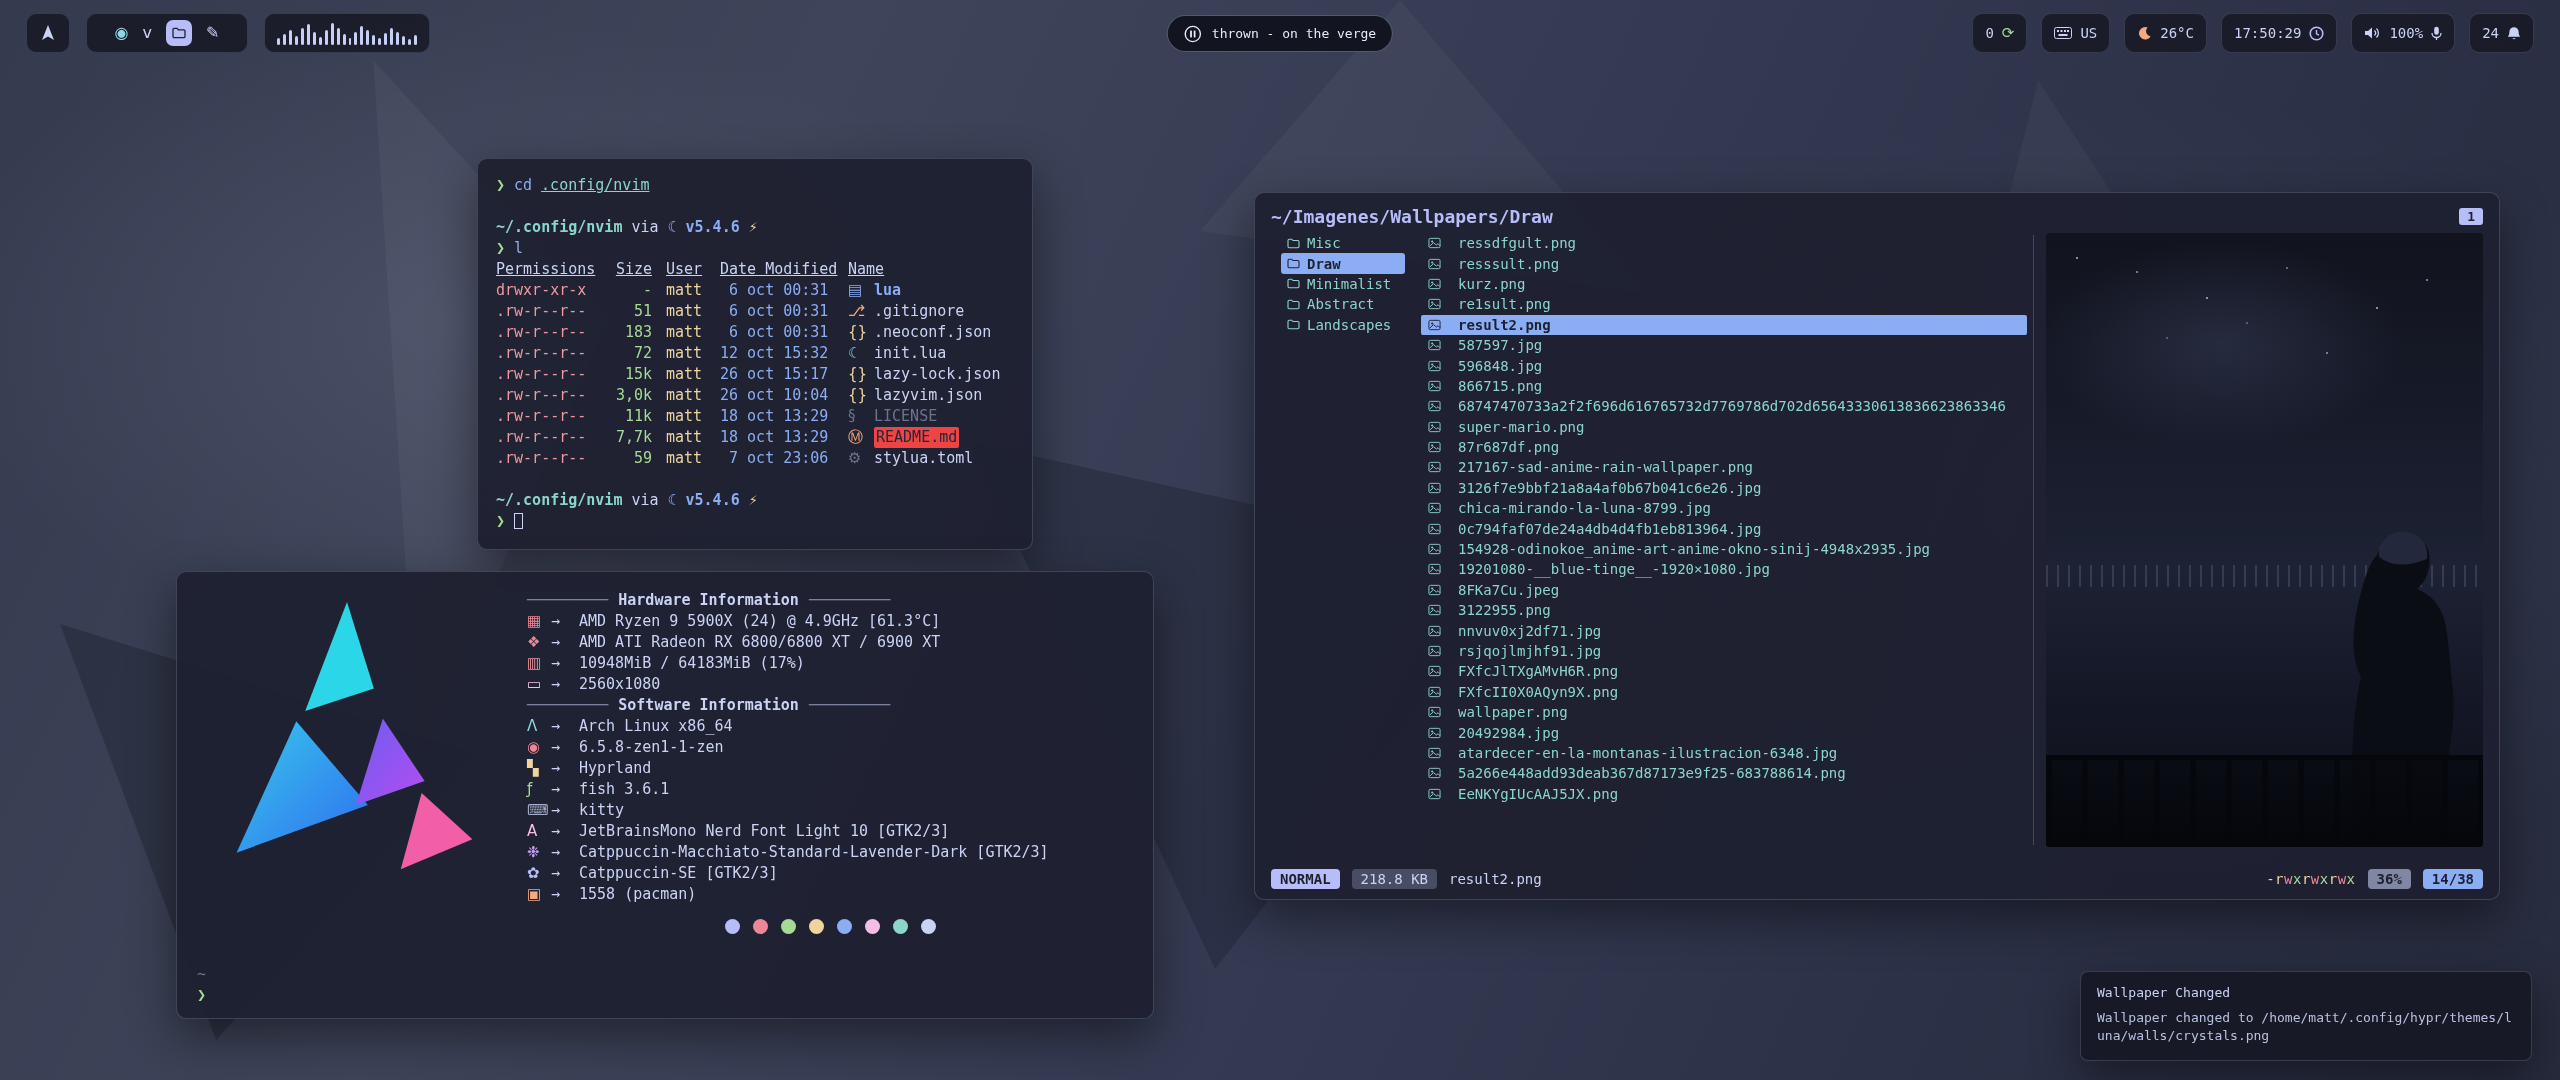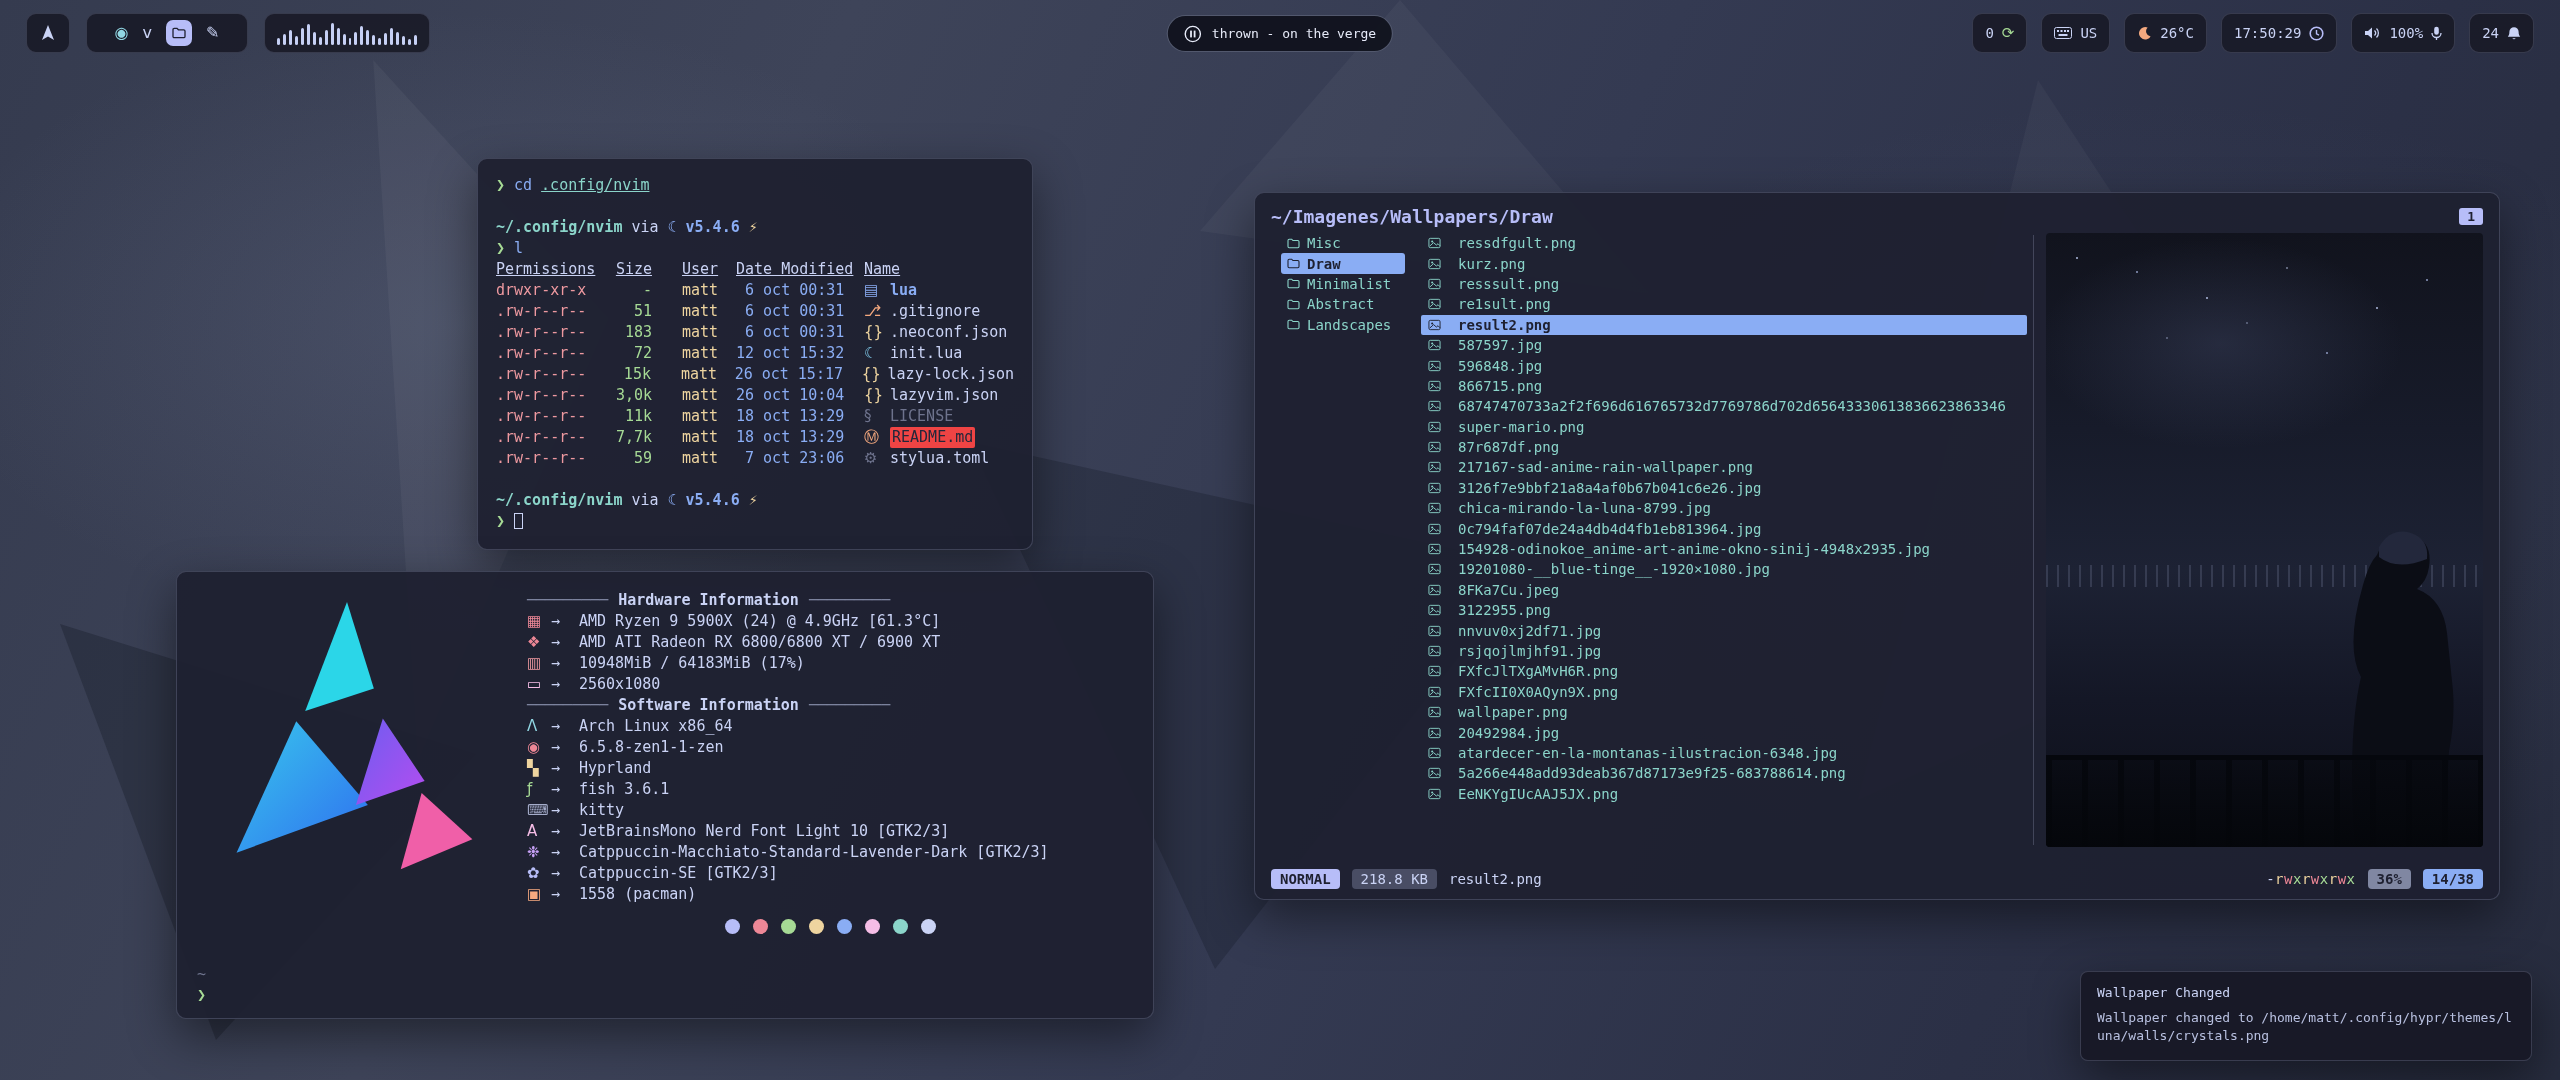--- a/index.html
+++ b/index.html
@@ -50,21 +50,21 @@
           border-radius:10px;box-shadow:0 18px 48px rgba(0,0,0,0.45);}
 
   
   .terminal{left:477px;top:158px;width:556px;height:392px;padding:16px 18px;
             font-size:15px;line-height:21px;color:#cad3f5;}
   .term-line{white-space:pre;display:flex;}
   .blank{height:21px;}
   .sp{display:inline-block;width:9px;}
   .term-row{display:flex;white-space:pre;}
   .cp{width:104px;margin-right:8px;}
-  .cs{width:44px;text-align:right;margin-right:30px;}
+  .cs{width:44px;text-align:right;margin-right:14px;}
   .cu{width:46px;margin-right:8px;}
   .cd{width:124px;margin-right:4px;}
   .ci{width:26px;font-family:"DejaVu Sans",sans-serif;}
   .cursor{display:inline-block;width:9px;height:16px;border:1.5px solid #cad3f5;margin-top:2px;}
 
   
   .fetch{left:176px;top:571px;width:978px;height:448px;padding:16px 20px;display:flex;
          font-size:15px;line-height:21px;color:#cad3f5;}
   .fetch-logo{width:300px;display:flex;justify-content:center;padding-top:8px;}
   .fetch-info{flex:1;padding-left:30px;padding-top:2px;}
@@ -542,30 +542,30 @@
           <span>ressdfgult.png</span>
         </div>
 
 
         <div class="fm-file">
           <svg width="13" height="12" viewBox="0 0 14 12">
             <rect x="1" y="1" width="12" height="10" rx="1.5" fill="none" stroke="currentColor"></rect>
             <circle cx="4.5" cy="4.3" r="1.1" fill="currentColor"></circle>
             <path d="M2 9.2 L6 5.6 L9 8.2 L10.8 6.8 L13 9" fill="none" stroke="currentColor"></path>
           </svg>
+          <span>resssult.png</span>
+        </div>
+
+        <div class="fm-file">
+          <svg width="13" height="12" viewBox="0 0 14 12">
+            <rect x="1" y="1" width="12" height="10" rx="1.5" fill="none" stroke="currentColor"></rect>
+            <circle cx="4.5" cy="4.3" r="1.1" fill="currentColor"></circle>
+            <path d="M2 9.2 L6 5.6 L9 8.2 L10.8 6.8 L13 9" fill="none" stroke="currentColor"></path>
+          </svg>
           <span>kurz.png</span>
-        </div>
-
-        <div class="fm-file">
-          <svg width="13" height="12" viewBox="0 0 14 12">
-            <rect x="1" y="1" width="12" height="10" rx="1.5" fill="none" stroke="currentColor"></rect>
-            <circle cx="4.5" cy="4.3" r="1.1" fill="currentColor"></circle>
-            <path d="M2 9.2 L6 5.6 L9 8.2 L10.8 6.8 L13 9" fill="none" stroke="currentColor"></path>
-          </svg>
-          <span>resssult.png</span>
         </div>
 
         <div class="fm-file">
           <svg width="13" height="12" viewBox="0 0 14 12">
             <rect x="1" y="1" width="12" height="10" rx="1.5" fill="none" stroke="currentColor"></rect>
             <circle cx="4.5" cy="4.3" r="1.1" fill="currentColor"></circle>
             <path d="M2 9.2 L6 5.6 L9 8.2 L10.8 6.8 L13 9" fill="none" stroke="currentColor"></path>
           </svg>
           <span>re1sult.png</span>
         </div>

